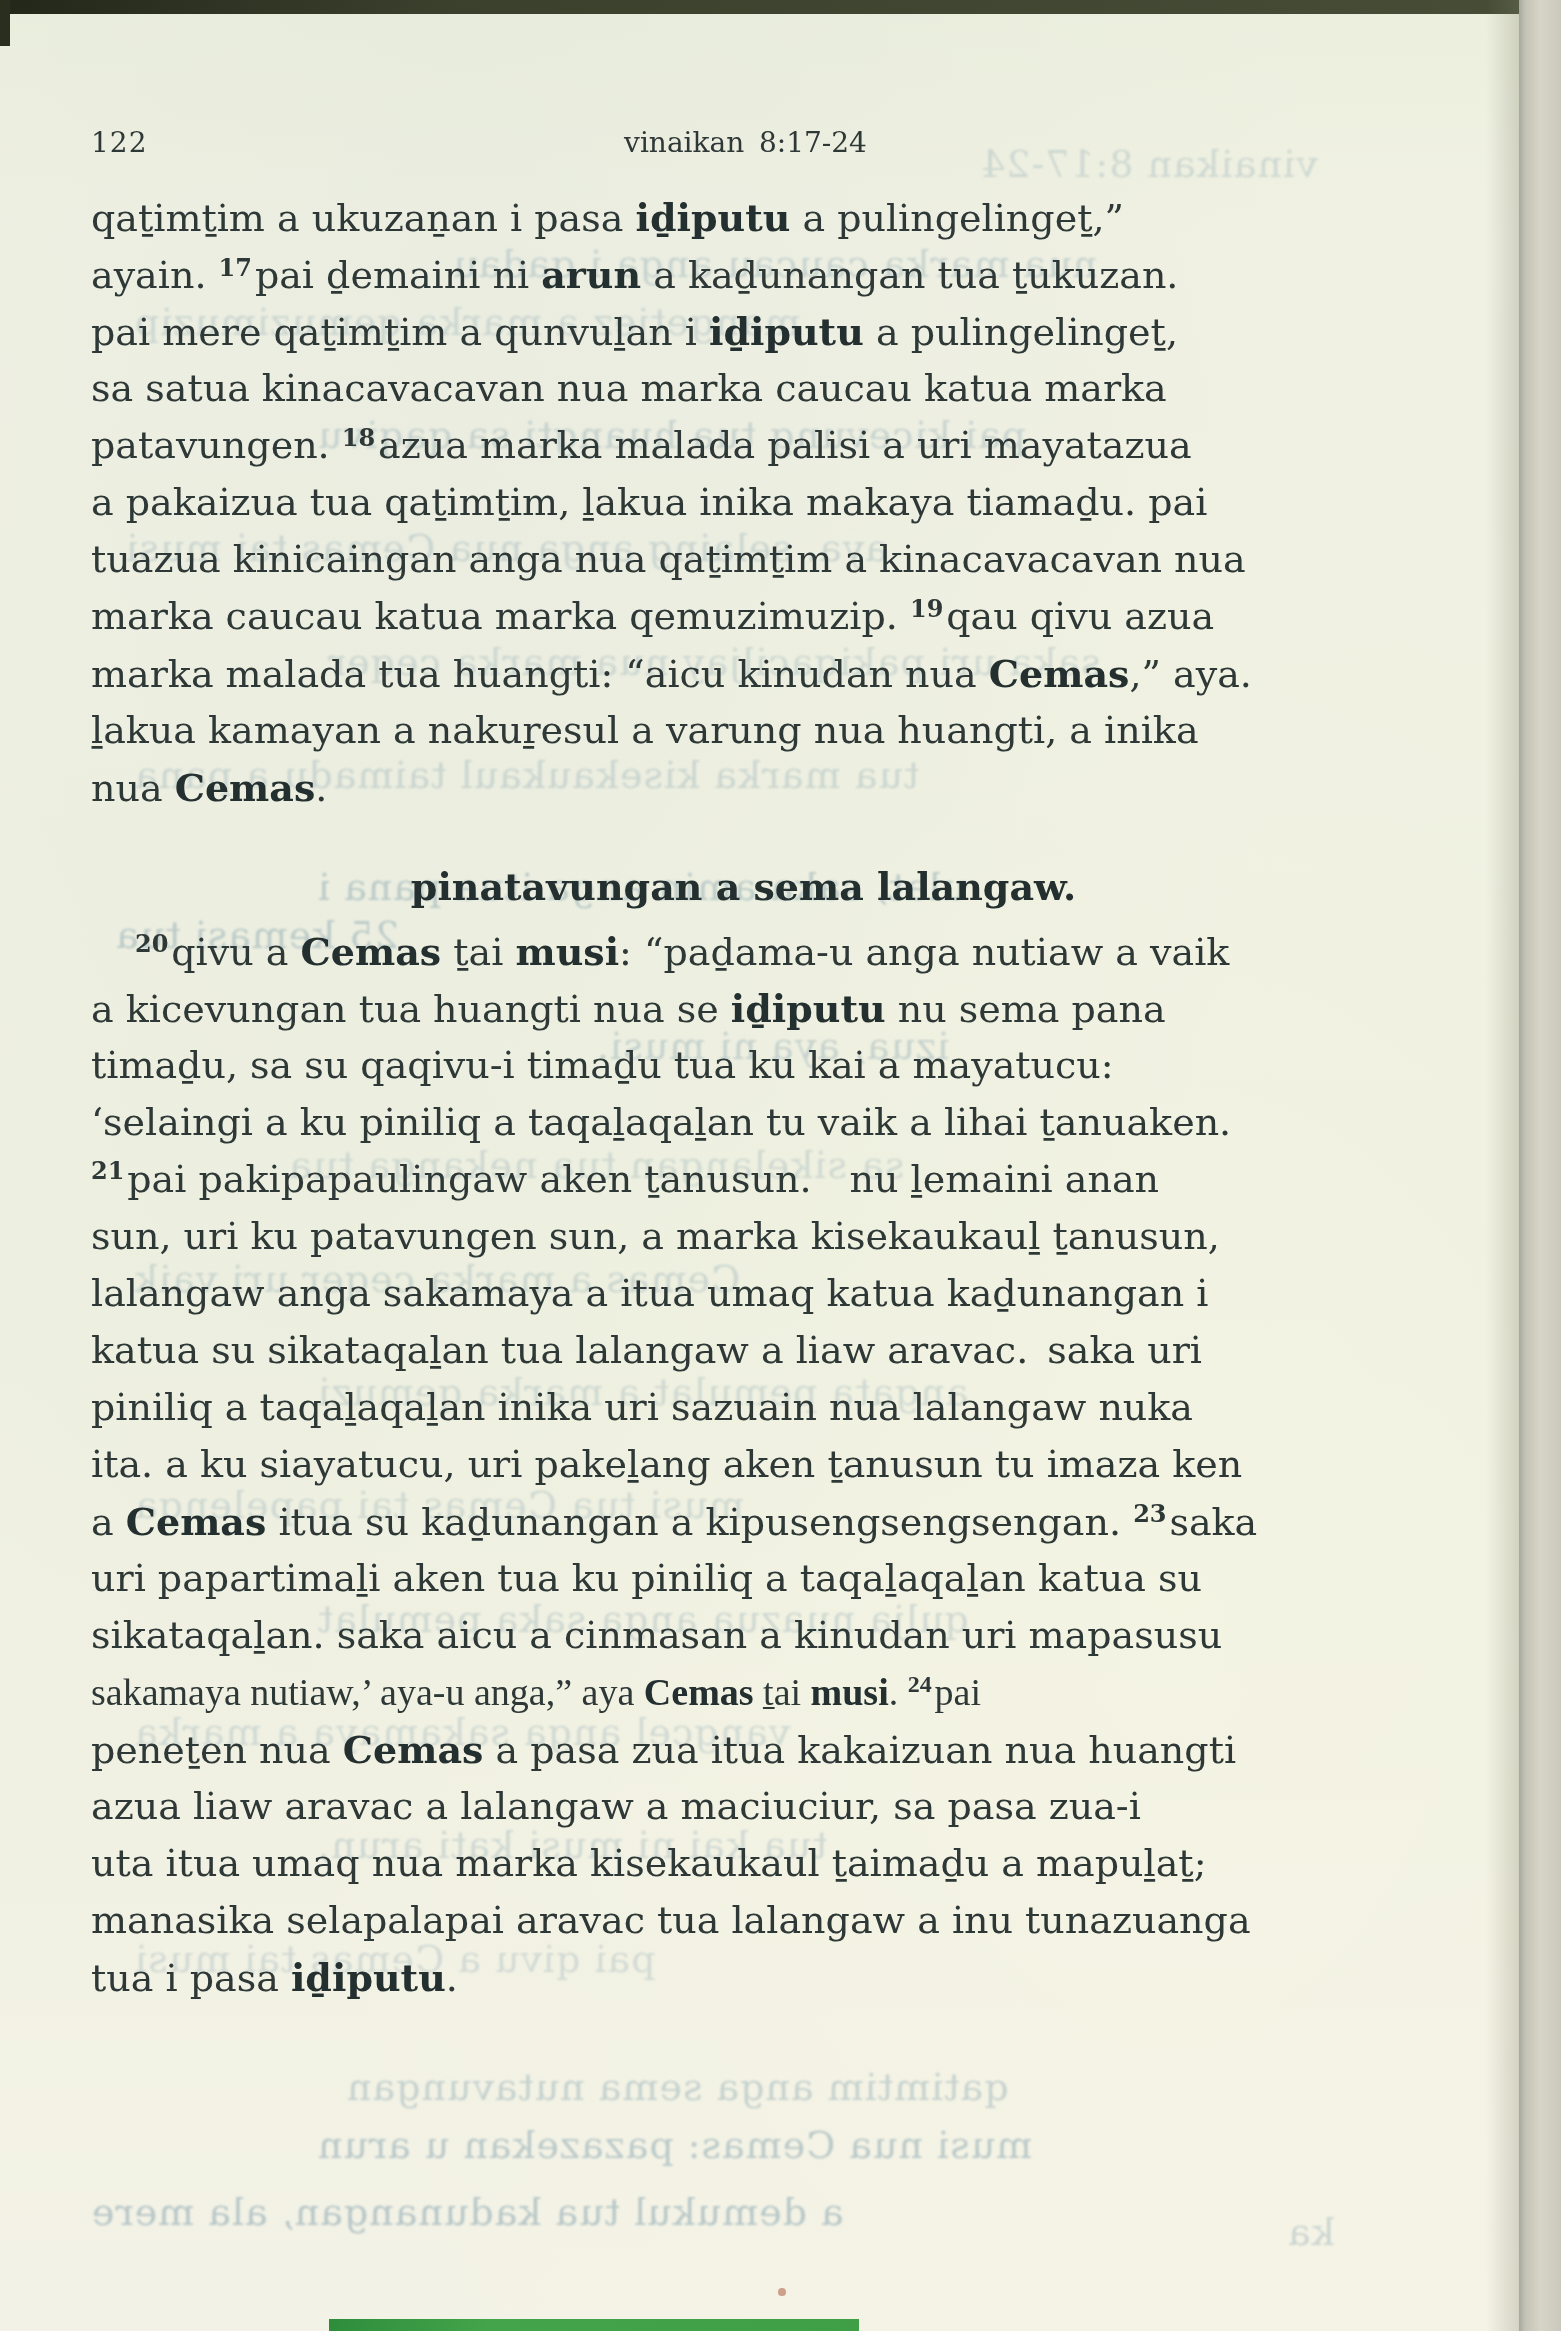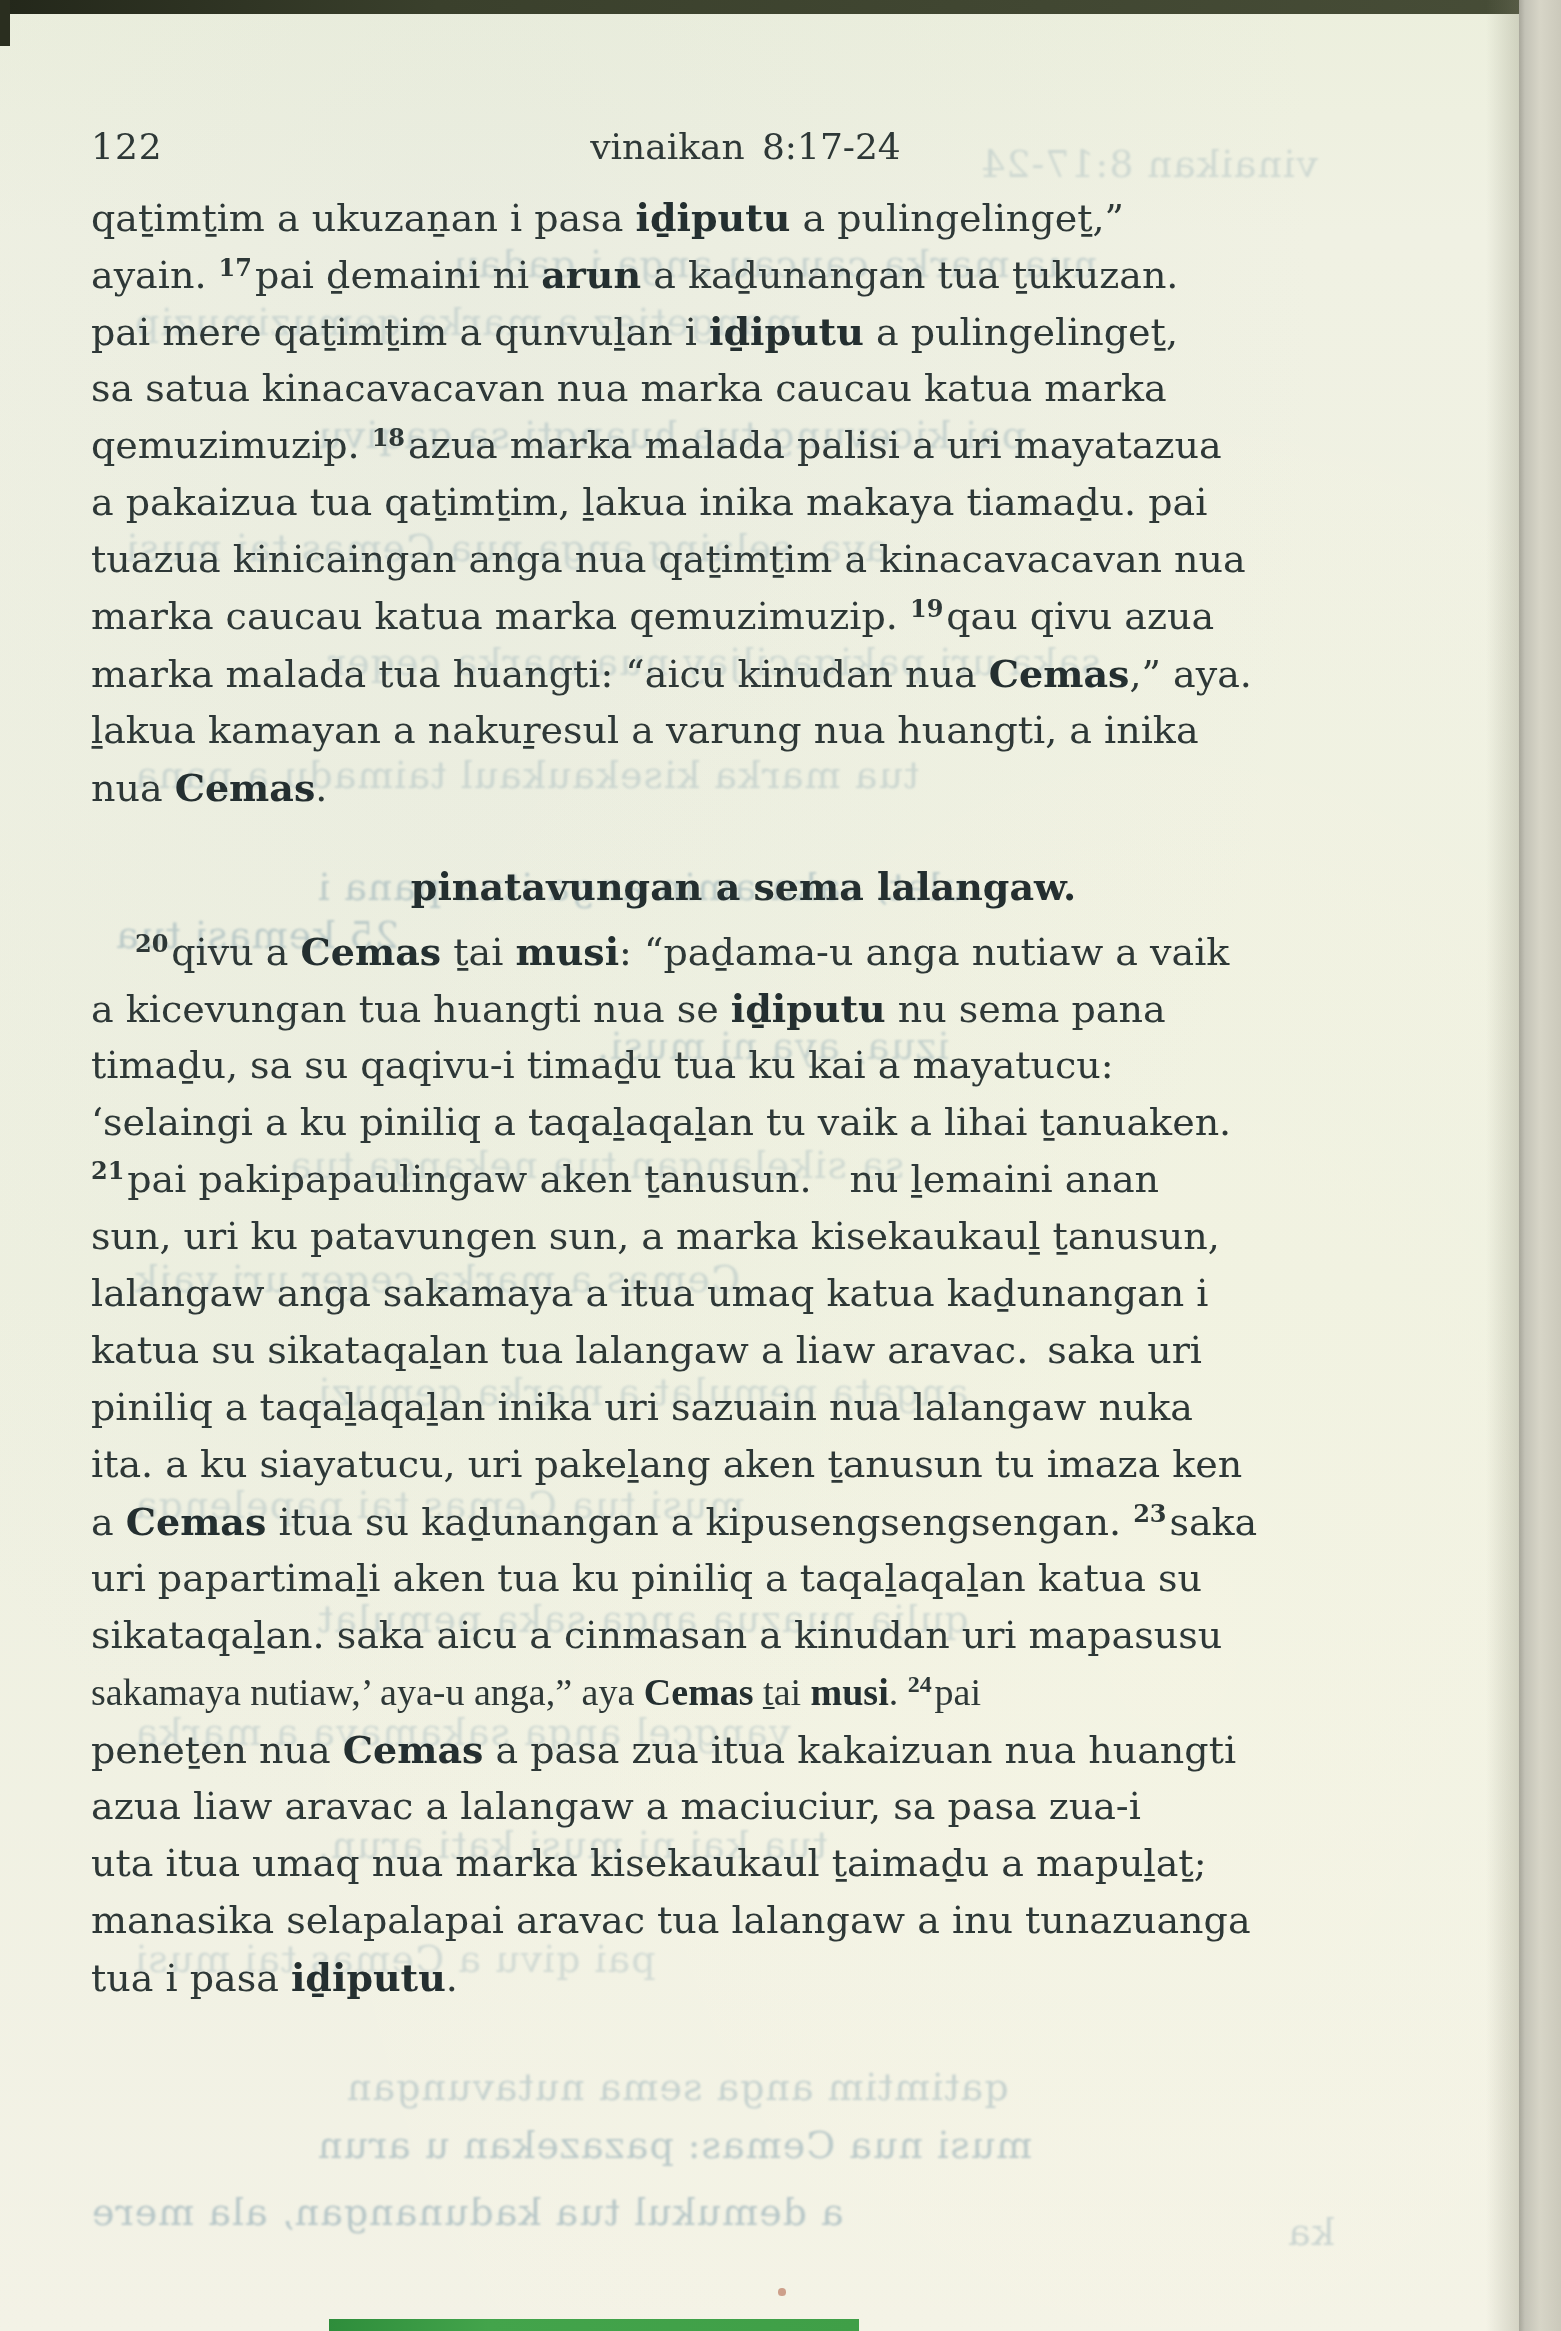--- a/index.html
+++ b/index.html
@@ -17,21 +17,21 @@
   .corner{position:absolute;left:0;top:0;width:9.6px;height:46px;background:#2a2e1f;}
   .crease{position:absolute;top:0;right:42px;width:33px;height:100%;
     background:linear-gradient(90deg,rgba(140,140,115,0) 0%,rgba(130,130,108,.28) 100%);}
   .edge{position:absolute;top:0;right:0;width:42px;height:100%;
     background:linear-gradient(90deg,#a8a79b 0%,#c3c2b6 14%,#d7d5c7 50%,#cbc9bb 100%);}
   .greenmark{position:absolute;left:329px;top:2319px;width:530px;height:12.5px;
     background:linear-gradient(90deg,#2e8d3b,#43a44b 30%,#3f9f47);}
   .speck{position:absolute;left:778px;top:2288px;width:7.7px;height:7.7px;border-radius:50%;
     background:#c6907a;opacity:.85;}
 
-  .header-row{position:absolute;left:91px;top:126px;width:1305px;height:54px;font-size:36px;}
+  .header-row{position:absolute;left:91px;top:126px;width:1305px;height:54px;font-size:28px;}
   .pagenum{position:absolute;left:0;top:0;letter-spacing:1px;}
   .runhead{position:absolute;left:4px;right:0;text-align:center;word-spacing:5.8px;}
 
   .body{position:absolute;left:91px;top:189px;width:1305px;font-size:38px;z-index:2;}
   .line{height:57px;line-height:57px;white-space:nowrap;overflow:visible;}
   .line.indent{padding-left:44px;}
   .b{font-weight:bold;color:#242f30;}
   .sup{font-weight:bold;font-size:24px;position:relative;top:-12.5px;margin-right:2.9px;}
   .section-heading{height:57px;line-height:57px;margin-top:42px;margin-bottom:7.7px;
     text-align:center;font-weight:bold;font-size:38px;color:#242f30;white-space:nowrap;}
@@ -54,21 +54,21 @@
     <span class="pagenum">122</span>
     <span class="runhead">vinaikan 8:17-24</span>
   </div>
 
   <div class="body">
       <div>
         <div class="line" style="word-spacing: 0px;"><span>qaṯimṯim a ukuzaṉan i pasa </span><span class="b">iḏiputu</span><span> a pulingelingeṯ,”</span></div>
         <div class="line" style="word-spacing: 0px;"><span>ayain. </span><span class="sup">17</span><span>pai ḏemaini ni </span><span class="b">arun</span><span> a kaḏunangan tua ṯukuzan.</span></div>
         <div class="line" style="word-spacing: 0px;"><span>pai mere qaṯimṯim a qunvuḻan i </span><span class="b">iḏiputu</span><span> a pulingelingeṯ,</span></div>
         <div class="line" style="word-spacing: 0px;"><span>sa satua kinacavacavan nua marka caucau katua marka</span></div>
-        <div class="line" style="word-spacing: 0px;"><span>qemuzimuzip. </span><span class="sup">18</span><span>azua marka malada palisi a uri mayatazua</span></div>
+        <div class="line" style="word-spacing: 0px;"><span>patavungen. </span><span class="sup">18</span><span>azua marka malada palisi a uri mayatazua</span></div>
         <div class="line" style="word-spacing: 0px;"><span>a pakaizua tua qaṯimṯim, ḻakua inika makaya tiamaḏu. pai</span></div>
         <div class="line" style="word-spacing: 0px;"><span>tuazua kinicaingan anga nua qaṯimṯim a kinacavacavan nua</span></div>
         <div class="line" style="word-spacing: 0px;"><span>marka caucau katua marka qemuzimuzip. </span><span class="sup">19</span><span>qau qivu azua</span></div>
         <div class="line" style="word-spacing: 0px;"><span>marka malada tua huangti: “aicu kinudan nua </span><span class="b">Cemas</span><span>,” aya.</span></div>
         <div class="line" style="word-spacing: 0px;"><span>ḻakua kamayan a nakuṟesul a varung nua huangti, a inika</span></div>
         <div class="line last"><span>nua </span><span class="b">Cemas</span><span>.</span></div>
       </div>
       <div class="section-heading">pinatavungan a sema lalangaw.</div>
       <div>
         <div class="line indent" style="word-spacing: 0px;"><span class="sup">20</span><span>qivu a </span><span class="b">Cemas</span><span> ṯai </span><span class="b">musi</span><span>: “paḏama-u anga nutiaw a vaik</span></div>

